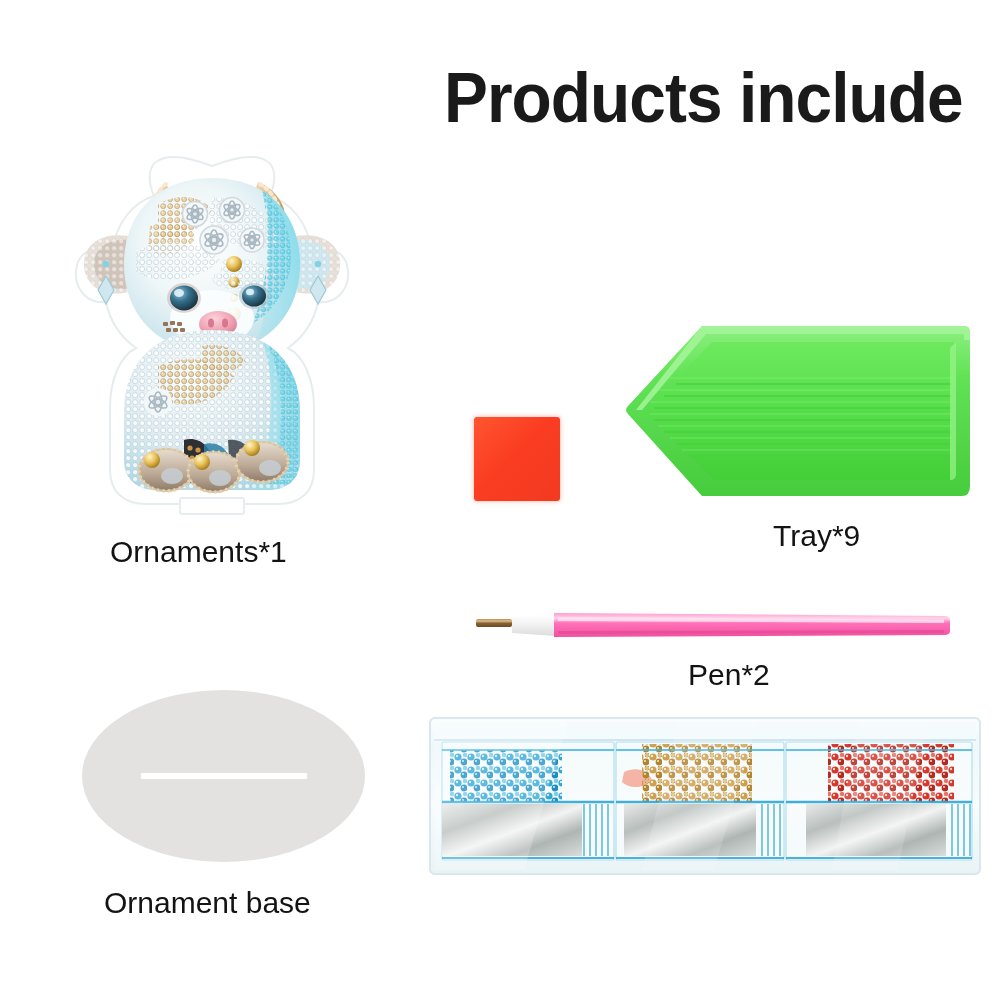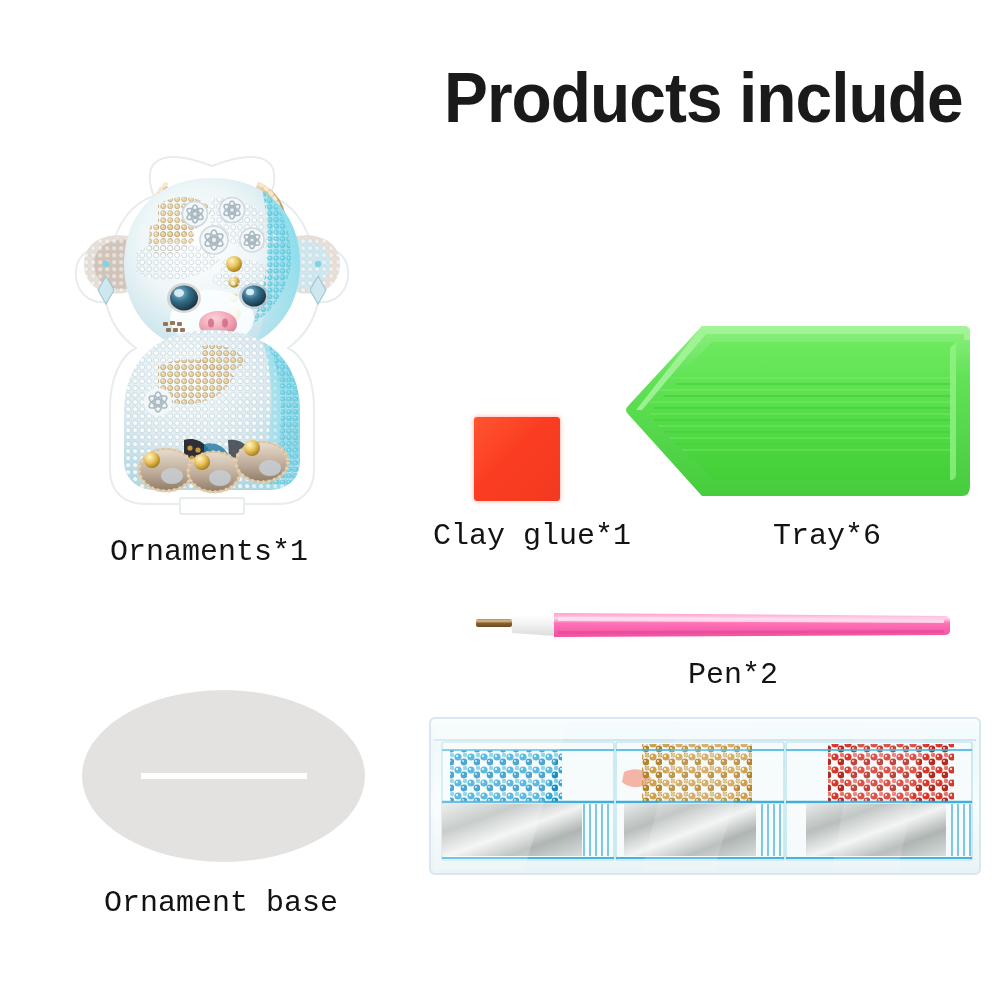--- a/index.html
+++ b/index.html
@@ -27,21 +27,21 @@
     letter-spacing: -1px;
     color: #1a1a1a;
     white-space: nowrap;
     transform: scaleX(0.94);
     transform-origin: left top;
   }
 
   
   .caption {
     position: absolute;
-    font-family: Liberation Mono, monospace;
+    font-family: Liberation Sans, sans-serif;
     font-size: 30px;
     color: #131313;
     white-space: nowrap;
   }
   .cap-ornaments   { left: 110px; top: 535px; }
   .cap-clayglue    { left: 433px; top: 519px; }
   .cap-tray        { left: 773px; top: 519px; }
   .cap-pen         { left: 688px; top: 658px; }
   .cap-base        { left: 104px; top: 886px; }
   .cap-handbag     { left: 608px; top: 890px; }
@@ -392,21 +392,20 @@
           <circle cx="14" cy="10" r="8" fill="url(#bellG)"></circle>
           <ellipse cx="32" cy="30" rx="11" ry="8" fill="#c5ccd0" opacity="0.9"></ellipse>
         </g>
       </g>
     </svg>
   </div>
 
   <div class="caption cap-ornaments">Ornaments*1</div>
 
   <div class="clayglue"></div>
-  <div class="caption cap-clayglue">Clay glue*1</div>
 
   <div class="tray">
     <svg viewBox="0 0 356 186" xmlns="http://www.w3.org/2000/svg">
       <defs>
         <linearGradient id="trayOuter" x1="0" y1="0" x2="0" y2="1">
           <stop offset="0%" stop-color="#8cf07f"></stop>
           <stop offset="30%" stop-color="#62e257"></stop>
           <stop offset="100%" stop-color="#46cc3d"></stop>
         </linearGradient>
         <linearGradient id="trayInner" x1="0" y1="0" x2="0" y2="1">
@@ -436,21 +435,21 @@
         <line x1="32" y1="96" x2="334" y2="96"></line>
         <line x1="40" y1="108" x2="334" y2="108"></line>
         <line x1="52" y1="120" x2="334" y2="120"></line>
         <line x1="64" y1="132" x2="334" y2="132"></line>
       </g>
 
       <path d="M84 8 L346 8 Q352 8 352 14 L352 22 L346 22 L346 16 L88 16 L24 92 L18 92 Z" fill="#a6f59a" opacity="0.85"></path>
       <path d="M338 24 L338 156 Q338 162 332 162 L332 154 L332 30 Z" fill="#9af58d" opacity="0.7"></path>
     </svg>
   </div>
-  <div class="caption cap-tray">Tray*6</div>
+  <div class="caption cap-tray">Tray*9</div>
 
   <div class="pen">
     <svg viewBox="0 0 486 38" xmlns="http://www.w3.org/2000/svg">
       <defs>
         <linearGradient id="barrelG" x1="0" y1="0" x2="0" y2="1">
           <stop offset="0%" stop-color="#ff9bce"></stop>
           <stop offset="22%" stop-color="#ffd4ea"></stop>
           <stop offset="42%" stop-color="#ff72b9"></stop>
           <stop offset="100%" stop-color="#f2509f"></stop>
         </linearGradient>

